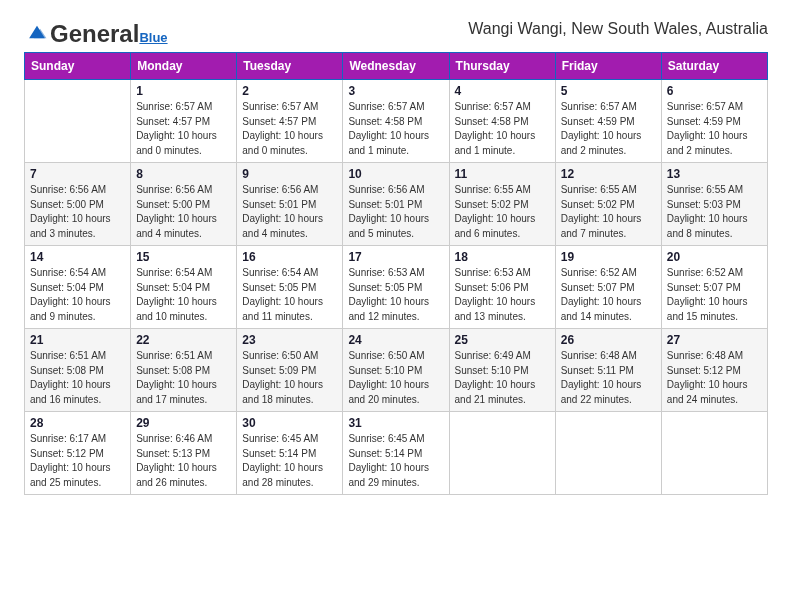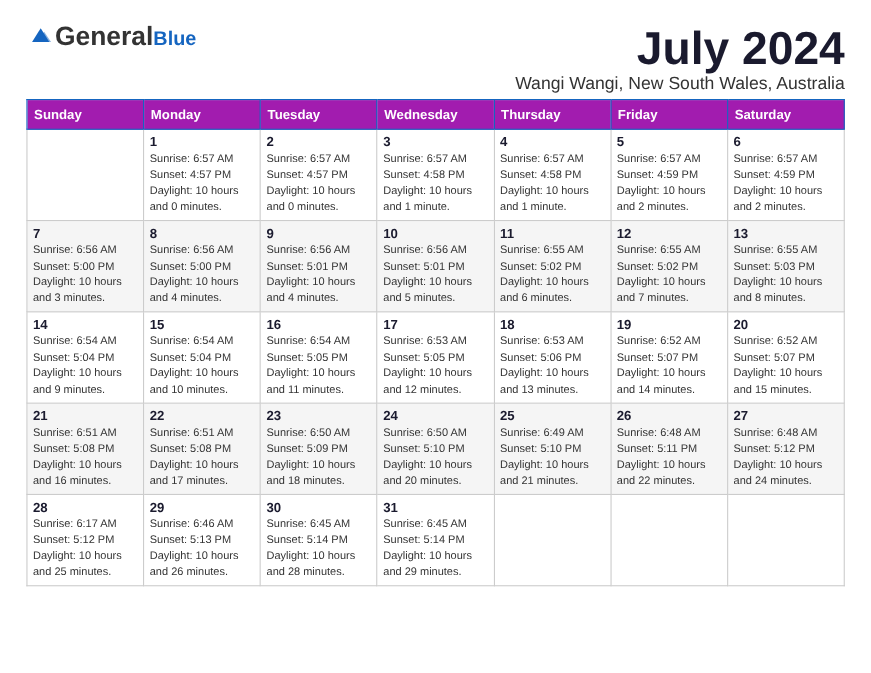--- a/index.html
+++ b/index.html
@@ -20,23 +20,24 @@
       display: flex;
       align-items: center;
       gap: 2px;
     }
     .logo-text-general {
       font-size: 24px;
       font-weight: bold;
       color: #333;
     }
     .logo-text-blue {
-      font-size: 18px;
+      font-size: 13px;
       font-weight: bold;
       color: #1565c0;
+      text-decoration: underline;
     }
     .logo-icon {
       width: 22px;
       height: 22px;
       margin-left: 2px;
     }
     .month-title {
       font-size: 42px;
       font-weight: bold;
       color: #1a1a2e;
@@ -98,21 +99,20 @@
       <svg class="logo-icon" viewBox="0 0 28 28" xmlns="http://www.w3.org/2000/svg">
         <polygon points="4,22 14,6 24,22" fill="#1565c0"></polygon>
         <polygon points="10,22 18,10 26,22" fill="#1565c0" opacity="0.5"></polygon>
       </svg>
     </div>
     <div>
       <span class="logo-text-general">General</span><span class="logo-text-blue">Blue</span>
     </div>
   </div>
   <div>
-    <div class="month-title">July 2024</div>
     <div class="location-title">Wangi Wangi, New South Wales, Australia</div>
   </div>
 </div>
 
 <table>
   <thead>
     <tr>
 
     <th>Sunday</th>
         <th>Monday</th>

